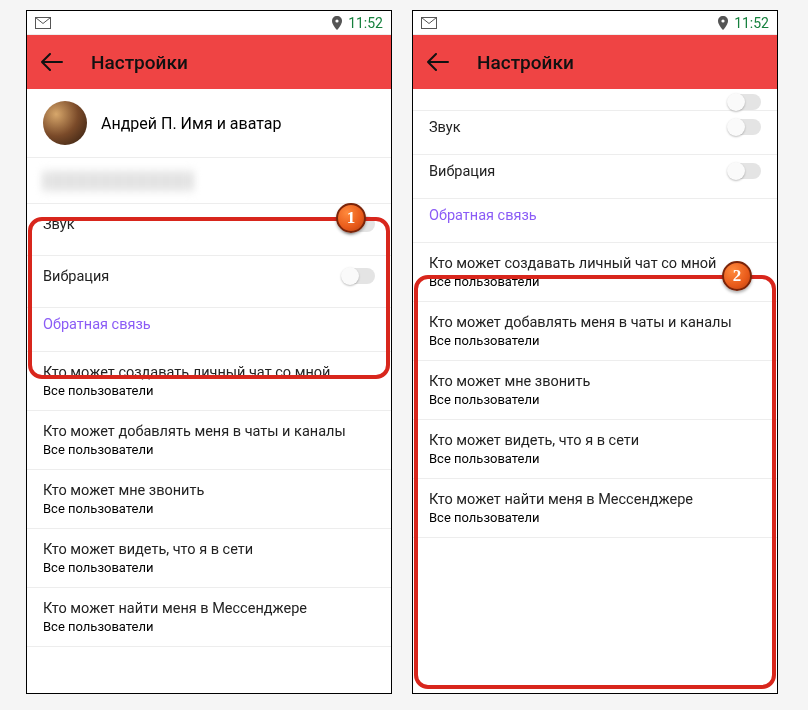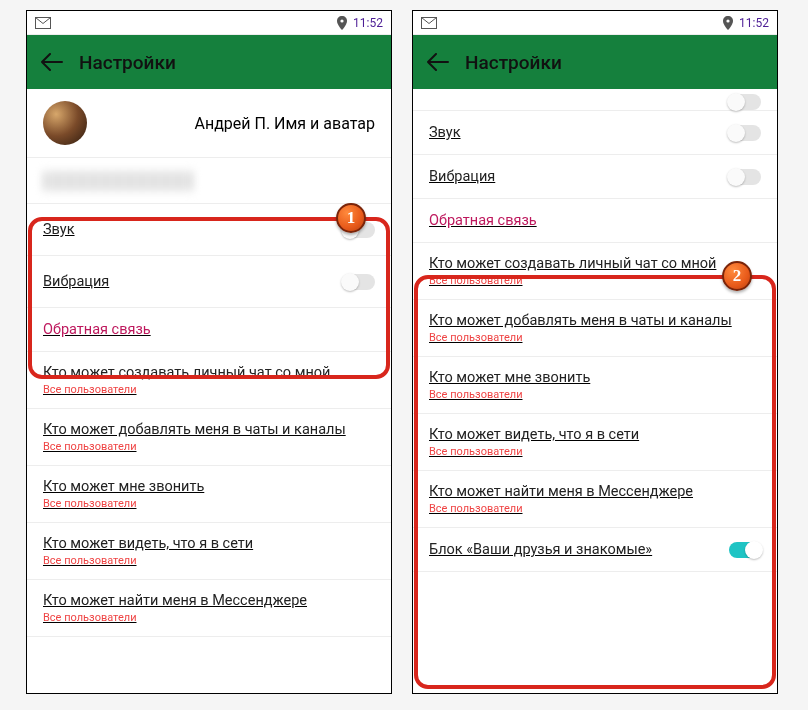--- a/index.html
+++ b/index.html
@@ -21,66 +21,64 @@
   }
   .phone.left { left: 26px; top: 10px; }
   .phone.right { left: 412px; top: 10px; }
 
   .statusbar {
     height: 24px;
     background: #fff;
     display: flex;
     align-items: center;
     padding: 0 8px;
-    font-size: 12px;
-    color: #4c1d95;
+    font-size: 14px;
+    color: #15803d;
     border-bottom: 1px solid #eee;
   }
   .statusbar .msg-icon { margin-right: auto; }
   .statusbar .loc-icon { margin-right: 6px; }
   .statusbar svg { display: block; }
 
   .appbar {
     height: 54px;
     display: flex;
     align-items: center;
     padding: 0 14px;
-    gap: 16px;
+    gap: 28px;
     box-shadow: 0 4px 6px rgba(0,0,0,0.06);
-    background: #15803d;
+    background: #ef4444;
   }
   .appbar .back svg { display: block; }
   .appbar .title {
     font-size: 19px;
     font-weight: 500;
     color: #111;
   }
 
   .content {
     overflow: hidden;
     height: calc(100% - 24px - 54px);
     background: #fff;
   }
 
   .row {
     min-height: 52px;
     display: flex;
-    align-items: center;
     padding: 12px 16px;
     border-bottom: 1px solid #ededed;
     position: relative;
-    text-decoration: underline;
   }
   .row.short { min-height: 44px; padding-top:8px; padding-bottom:8px; }
   .row .labels { flex: 1; display: flex; flex-direction: column; gap: 2px; }
   .row .primary { font-size: 14.5px; color: #222; }
-  .row .secondary { font-size: 11px; color: #ef4444; }
-  .row.header .primary { font-size: 14.5px; color: #be185d; }
-
-  .profile-row { display: flex; align-items: center; gap: 14px; padding: 12px 16px; border-bottom: 1px solid #ededed; justify-content: space-between; }
+  .row .secondary { font-size: 13px; color: #000000; }
+  .row.header .primary { font-size: 14.5px; color: #8b5cf6; }
+
+  .profile-row { display: flex; align-items: center; gap: 14px; padding: 12px 16px; border-bottom: 1px solid #ededed; }
   .avatar {
     width: 44px; height: 44px; border-radius: 50%;
     background: radial-gradient(circle at 30% 30%, #d7a76b 0%, #7a4a29 50%, #2c1a0e 100%);
     flex-shrink: 0;
   }
   .blurrow {
     height: 46px;
     border-bottom: 1px solid #ededed;
     display:flex; align-items:center; padding:0 16px;
   }
@@ -318,26 +316,20 @@
       </div>
     </div>
     <div class="row">
       <div class="labels">
         <span class="primary">Кто может найти меня в Мессенджере</span>
         <span class="secondary">Все пользователи</span>
       </div>
     </div>
 
 
-    <div class="row short">
-      <div class="labels">
-          <span class="primary">Блок «Ваши друзья и знакомые»</span>
-        </div>
-      <div class="toggle on"></div>
-    </div>
 
   </div>
 </div>
 
 <div class="callout c1"></div>
 <div class="callout c2"></div>
 <div class="badge b1">1</div>
 <div class="badge b2">2</div>
 
 </body></html>

